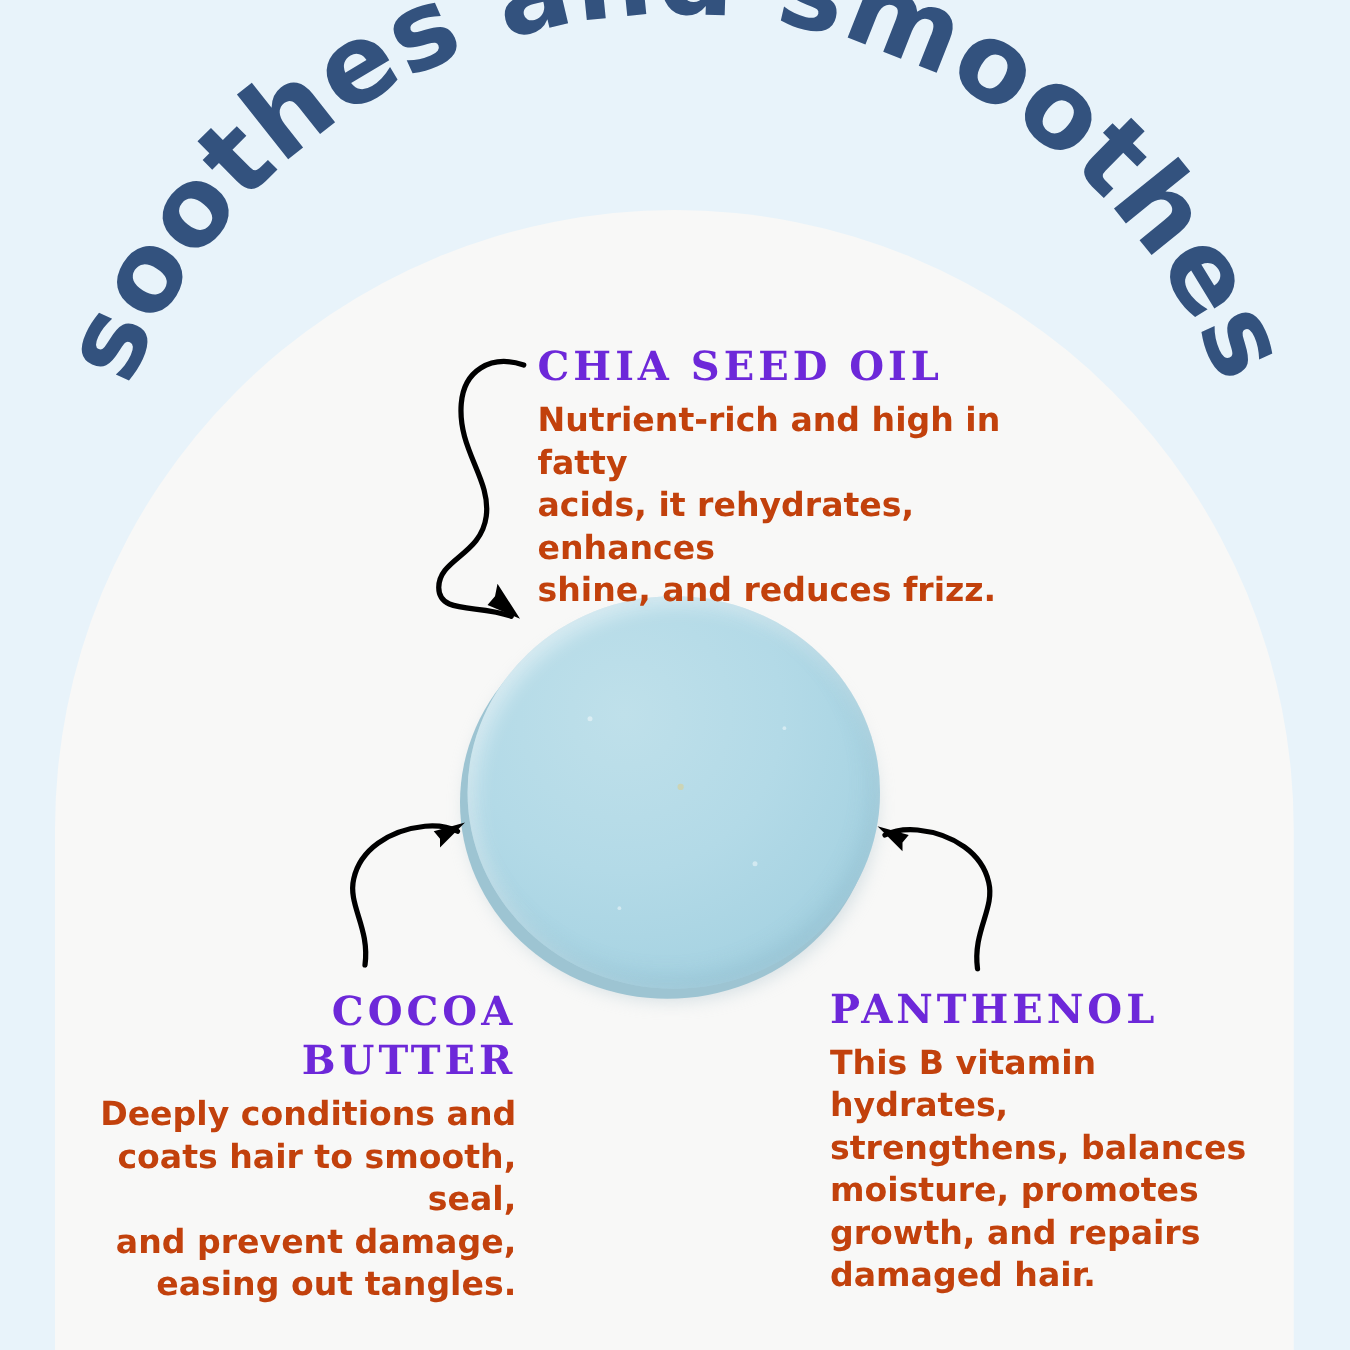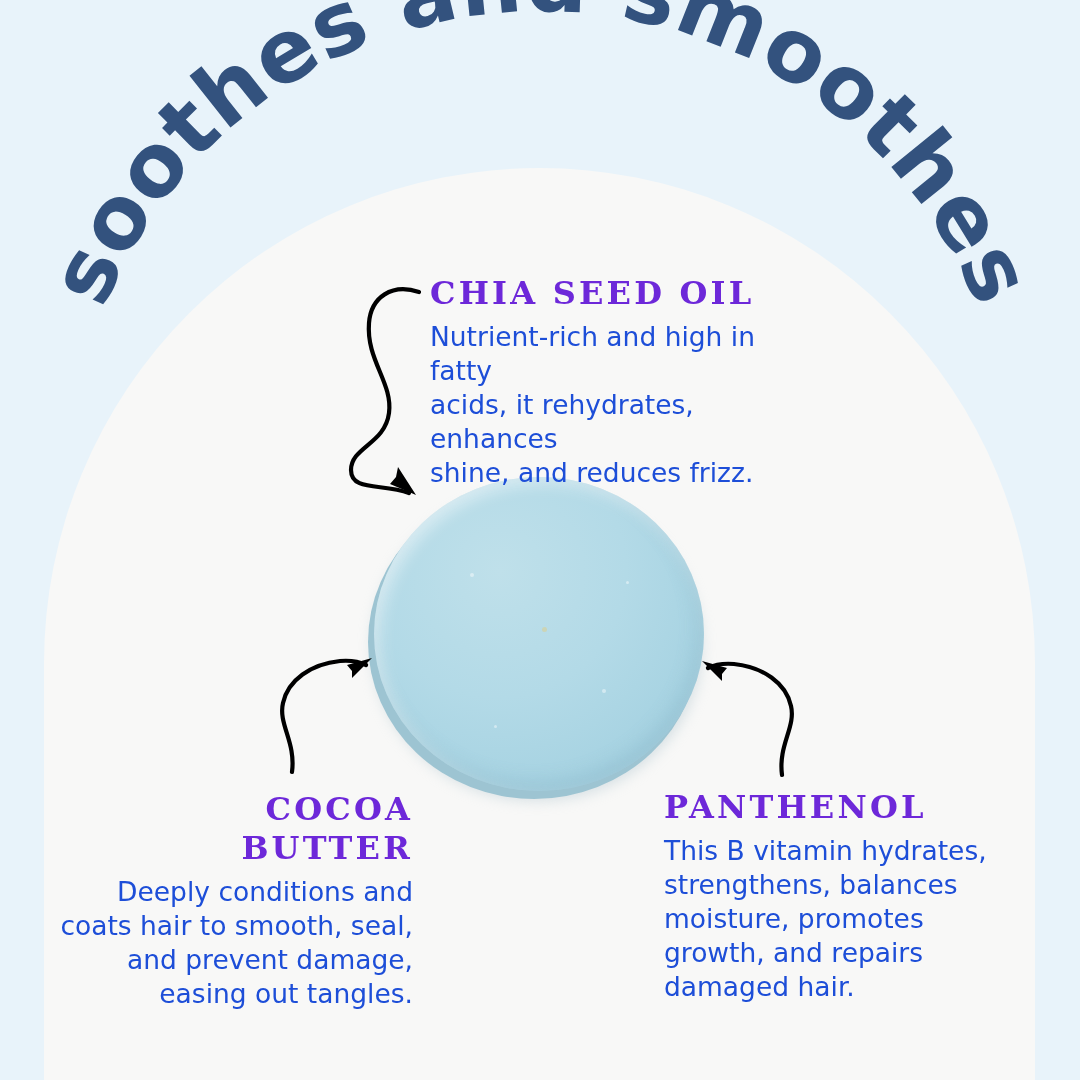--- a/index.html
+++ b/index.html
@@ -99,25 +99,26 @@
     font-family: "DejaVu Serif", serif;
     font-weight: bold;
     color: #6d28d9;
     font-size: 32px;
     letter-spacing: 3.2px;
     line-height: 1.22;
     white-space: pre-line;
   }
   .callout .body {
     font-family: "DejaVu Sans", sans-serif;
-    color: #1d4ed8;
+    color: #c2410c;
     font-size: 26.5px;
     line-height: 1.28;
     margin-top: 7px;
     white-space: pre-line;
+    font-weight: bold;
   }
 
   #callout-chia {
     position: absolute;
     left: 430px;
     top: 274px;
     width: 390px;
     text-align: left;
   }
   #callout-cocoa {

